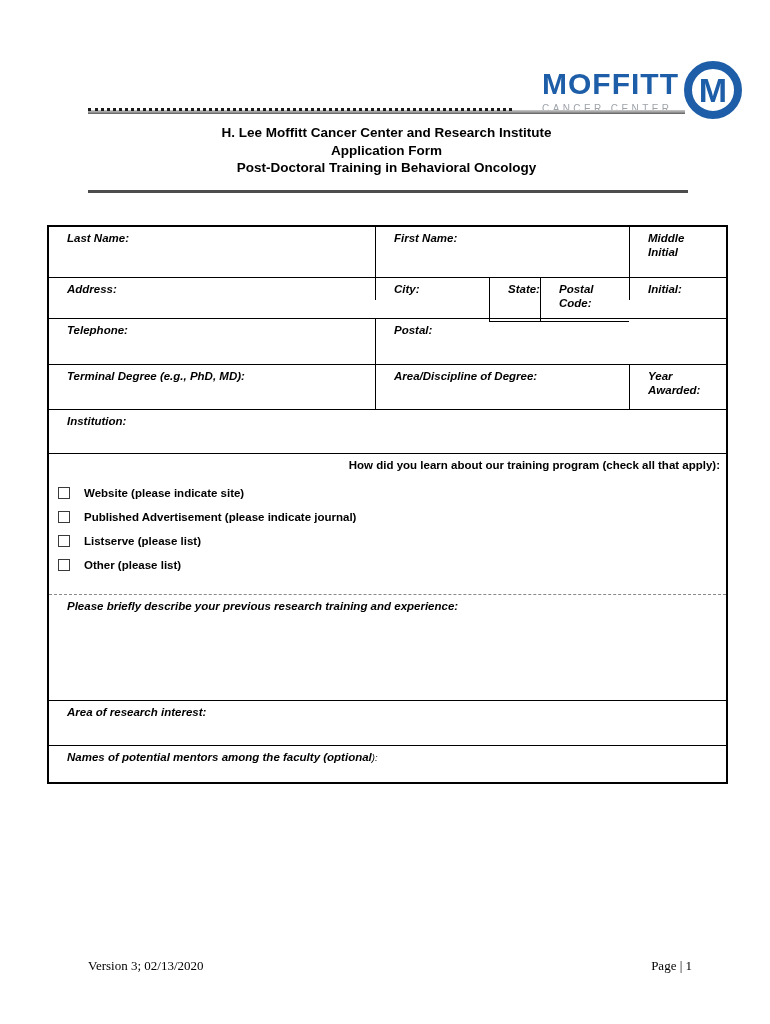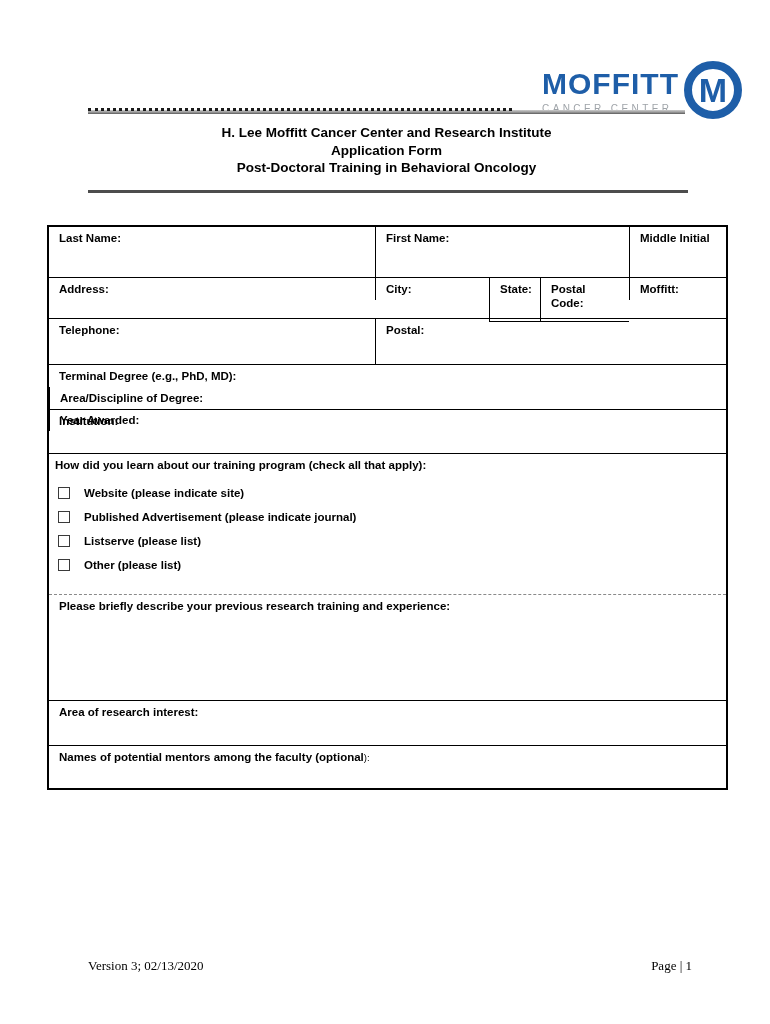--- a/index.html
+++ b/index.html
@@ -49,35 +49,36 @@
     position: absolute; left: 47px; top: 225px; width: 681px;
     border: 2px solid #000;
     display: flex; flex-direction: column;
     background: #fff;
   }
   .t-row { display: flex; border-top: 1.5px solid #000; position: relative; }
   .t-row.first { border-top: none; }
   .t-row.dashed-top { border-top: 1px dashed #8a8a8a; }
   .cell {
     border-left: 1.5px solid #000;
-    padding: 4px 10px;
+    padding: 4px 18px;
     font-weight: bold; font-size: 11.5px; line-height: 14px;
     flex-shrink: 0;
+    font-style: italic;
   }
   .cell.no-left { border-left: none; }
   .cell.grow { flex: 1 1 auto; }
 
   .h-52  { height: 50px; }
   .h-41  { height: 41px; align-items: flex-start; }
   .h-46  { height: 46px; justify-content: flex-end; }
-  .h-45  { height: 45px; flex-direction: column; }
+  .h-45  { height: 45px; }
   .h-44  { height: 44px; }
-  .h-141 { height: 141px; }
+  .h-141 { height: 141px; text-align: right; }
   .h-106 { height: 106px; }
-  .h-47  { height: 43px; }
+  .h-47  { height: 37px; }
 
   .w-main  { width: 326px; }
   .w-mid   { width: 254px; }
   .w-city  { width: 114px; }
   .w-state { width: 51px; }
   .w-post  { width: 89px; }
 
   
   .cell-tall {
     height: calc(100% + 4px);
@@ -155,21 +156,21 @@
     <div class="cell w-city">
       <span>City:</span>
     </div>
     <div class="cell w-state cell-tall">
       <span>State:</span>
     </div>
     <div class="cell w-post cell-tall">
       <span>Postal Code:</span>
     </div>
     <div class="cell grow">
-      <span>Moffitt:</span>
+      <span>Initial:</span>
     </div>
   </div>
 
   <div class="t-row h-46">
     <div class="cell no-left w-main">
       <span>Telephone:</span>
     </div>
     <div class="cell grow">
       <span>Postal:</span>
     </div>

